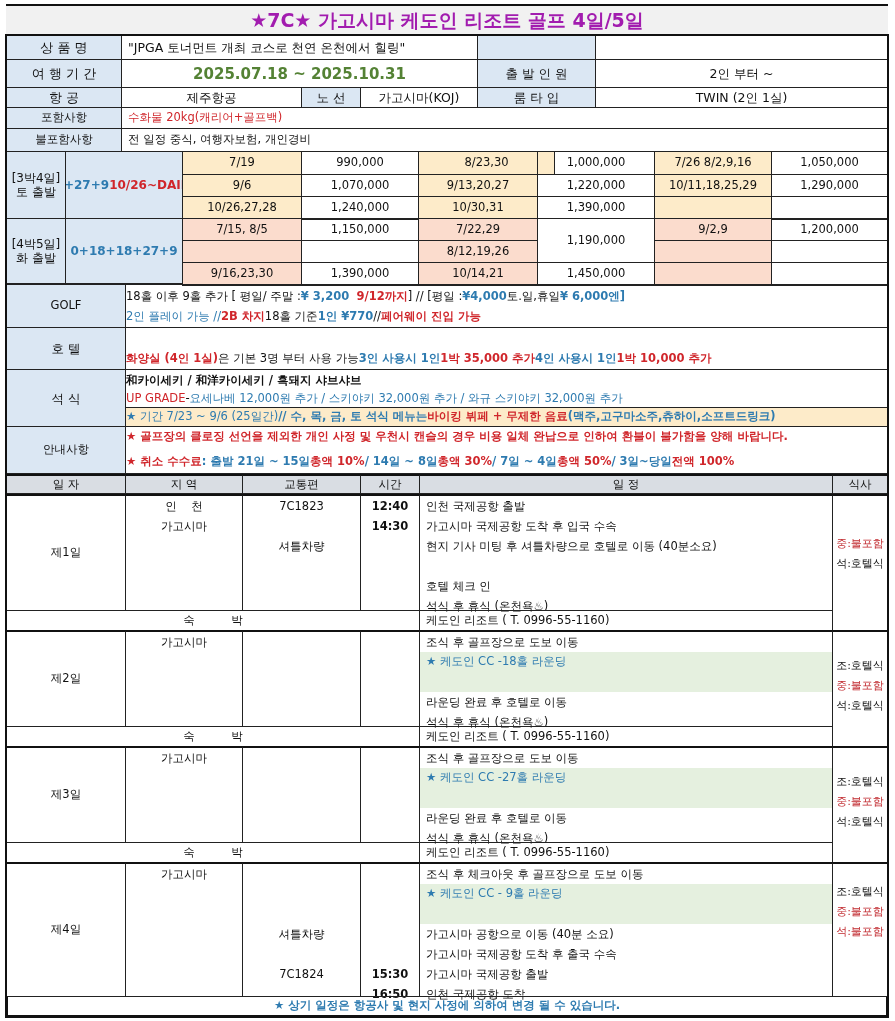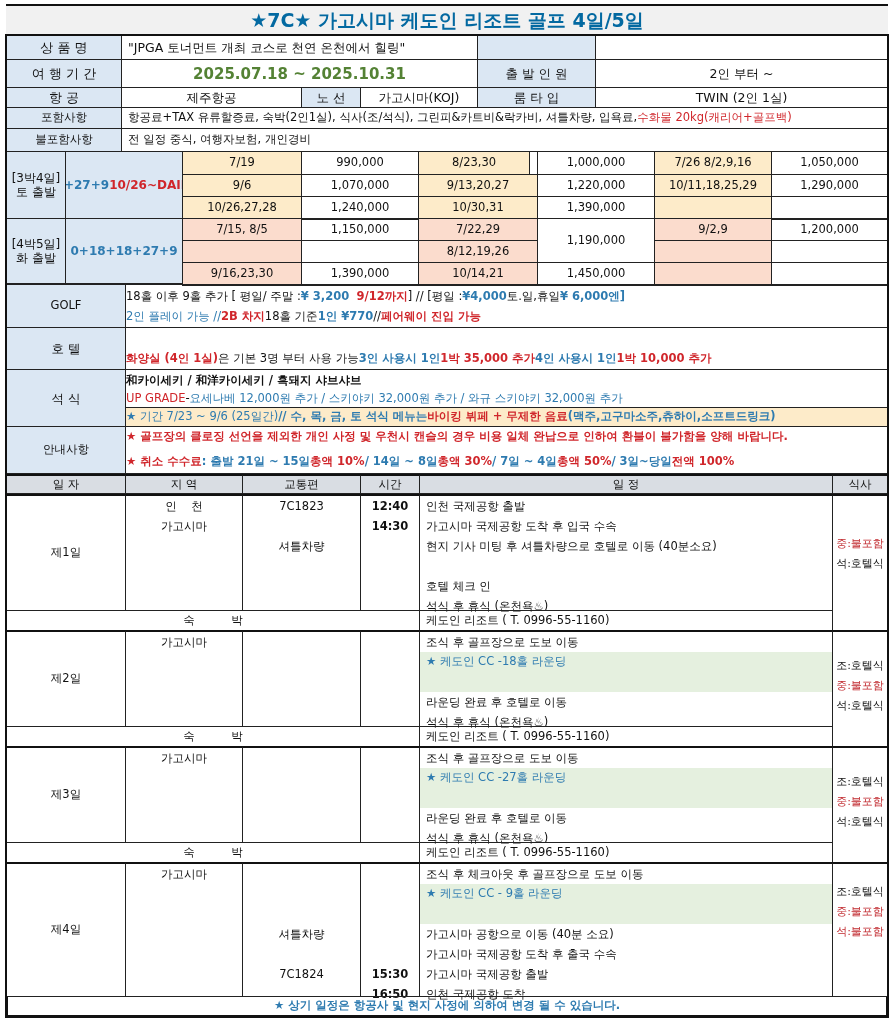--- a/index.html
+++ b/index.html
@@ -9,21 +9,21 @@
   .left{justify-content:flex-start;padding-left:6px;text-align:left}
   .hdr{background:#dbe7f3}
   .gray{background:#d9dde3}
   .yel{background:#fdebc9}
   .pink{background:#fbdccd}
   .blue{color:#2e7bb0}
   .red{color:#d0262b}
   .green{color:#548235}
   .darkred{color:#c0282d}
   .b{font-weight:bold}
-  .title{left:6px;top:4px;width:882px;height:31px;background:#f1f1f1;border-top:2px solid #111;display:flex;align-items:center;justify-content:center;font-size:19px;font-weight:bold;color:#0369a1}
+  .title{left:6px;top:4px;width:882px;height:31px;background:#f1f1f1;border-top:2px solid #111;display:flex;align-items:center;justify-content:center;font-size:19px;font-weight:bold;color:#a21caf}
   .line{position:absolute;left:0;right:0;display:flex;align-items:center;white-space:nowrap}
   .golfbg{background:#e5f0df}
   .sched-text{position:absolute;padding-left:6px;white-space:nowrap;display:flex;align-items:center;height:20px}
 </style>
 </head>
 <body>
 
 <div class="abs title">★7C★ 가고시마 케도인 리조트 골프 4일/5일</div>
 
 <div class="cell hdr" style="left:6px;top:35px;width:116px;height:25px;font-size:13px">상 품 명</div>
@@ -38,39 +38,38 @@
 
 <div class="cell hdr" style="left:6px;top:87px;width:116px;height:21px;font-size:13px">항          공</div>
 <div class="cell" style="left:121px;top:87px;width:181px;height:21px;font-size:12.5px">제주항공</div>
 <div class="cell hdr" style="left:301px;top:87px;width:60px;height:21px;font-size:12.5px">노  선</div>
 <div class="cell" style="left:360px;top:87px;width:118px;height:21px;font-size:12.5px">가고시마(KOJ)</div>
 <div class="cell hdr" style="left:477px;top:87px;width:119px;height:21px;font-size:12.5px">룸  타  입</div>
 <div class="cell" style="left:595px;top:87px;width:293px;height:21px;font-size:12.5px">TWIN (2인 1실)</div>
 
 <div class="cell hdr" style="left:6px;top:107px;width:116px;height:22px">포함사항</div>
 <div class="cell left" style="left:121px;top:107px;width:767px;height:22px">
-  <span>항공료+TAX 유류할증료, 숙박(2인1실), 식사(조/석식), 그린피&amp;카트비&amp;락카비, 셔틀차량, 입욕료, </span>
     <span class="red">수화물 20kg(캐리어+골프백)</span>
 </div>
 
 <div class="cell hdr" style="left:6px;top:128px;width:116px;height:24px">불포함사항</div>
 <div class="cell left" style="left:121px;top:128px;width:767px;height:24px">전 일정 중식, 여행자보험, 개인경비</div>
 
 <div class="cell hdr" style="left:6px;top:151px;width:60px;height:68px;flex-direction:column;font-size:12px">
   <div>[3박4일]</div>
   <div>토 출발</div>
 </div>
 <div class="cell hdr" style="left:65px;top:151px;width:118px;height:68px;flex-direction:row;font-size:12px">
   <div class="blue b">0+18+27+9</div>
   <div class="red b">10/26~DAILY운항</div>
 </div>
 <div id="p4">
     <div class="cell yel" style="left:182px;top:151px;width:120px;height:24px">7/19</div>
     <div class="cell " style="left:301px;top:151px;width:118px;height:24px">990,000</div>
-    <div class="cell yel" style="left:418px;top:151px;width:112px;height:24px">8/23,30</div>
+    <div class="cell yel" style="left:418px;top:151px;width:137px;height:24px">8/23,30</div>
     <div class="cell " style="left:537px;top:151px;width:118px;height:24px">1,000,000</div>
     <div class="cell yel" style="left:654px;top:151px;width:118px;height:24px">7/26  8/2,9,16</div>
     <div class="cell " style="left:771px;top:151px;width:117px;height:24px">1,050,000</div>
     <div class="cell yel" style="left:182px;top:174px;width:120px;height:23px">9/6</div>
     <div class="cell " style="left:301px;top:174px;width:118px;height:23px">1,070,000</div>
     <div class="cell yel" style="left:418px;top:174px;width:120px;height:23px">9/13,20,27</div>
     <div class="cell " style="left:537px;top:174px;width:118px;height:23px">1,220,000</div>
     <div class="cell yel" style="left:654px;top:174px;width:118px;height:23px">10/11,18,25,29</div>
     <div class="cell " style="left:771px;top:174px;width:117px;height:23px">1,290,000</div>
     <div class="cell yel" style="left:182px;top:196px;width:120px;height:24px">10/26,27,28</div>

